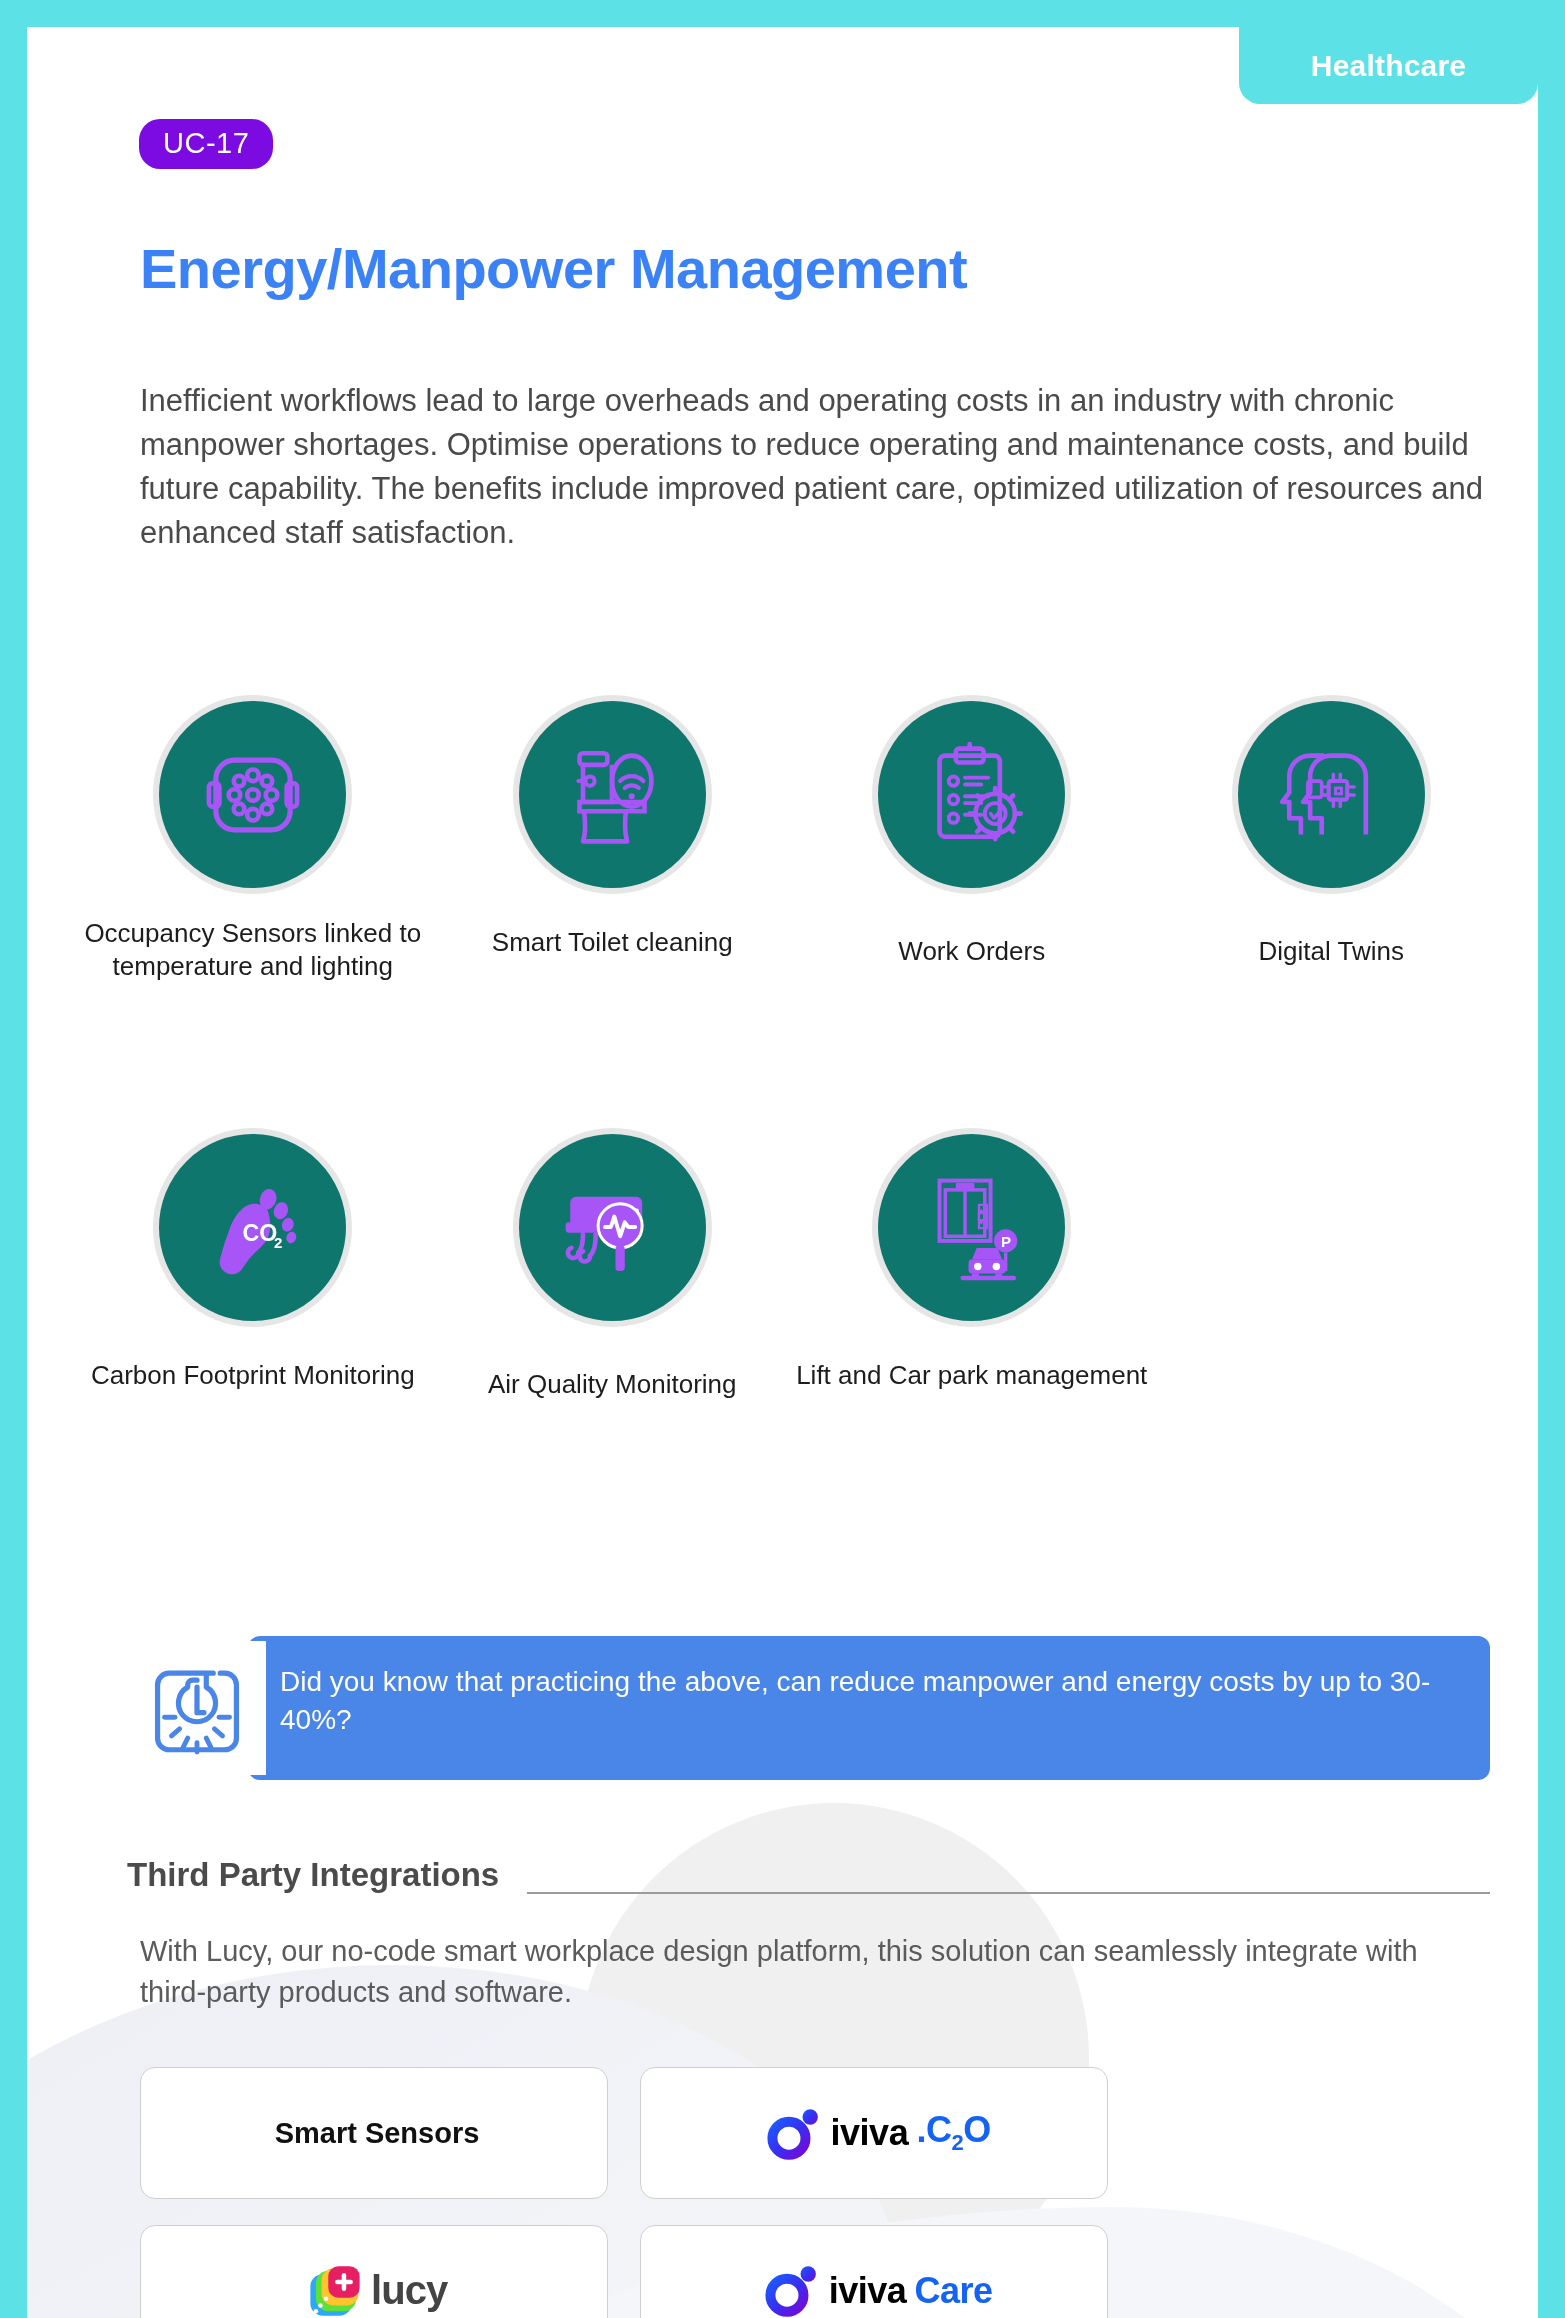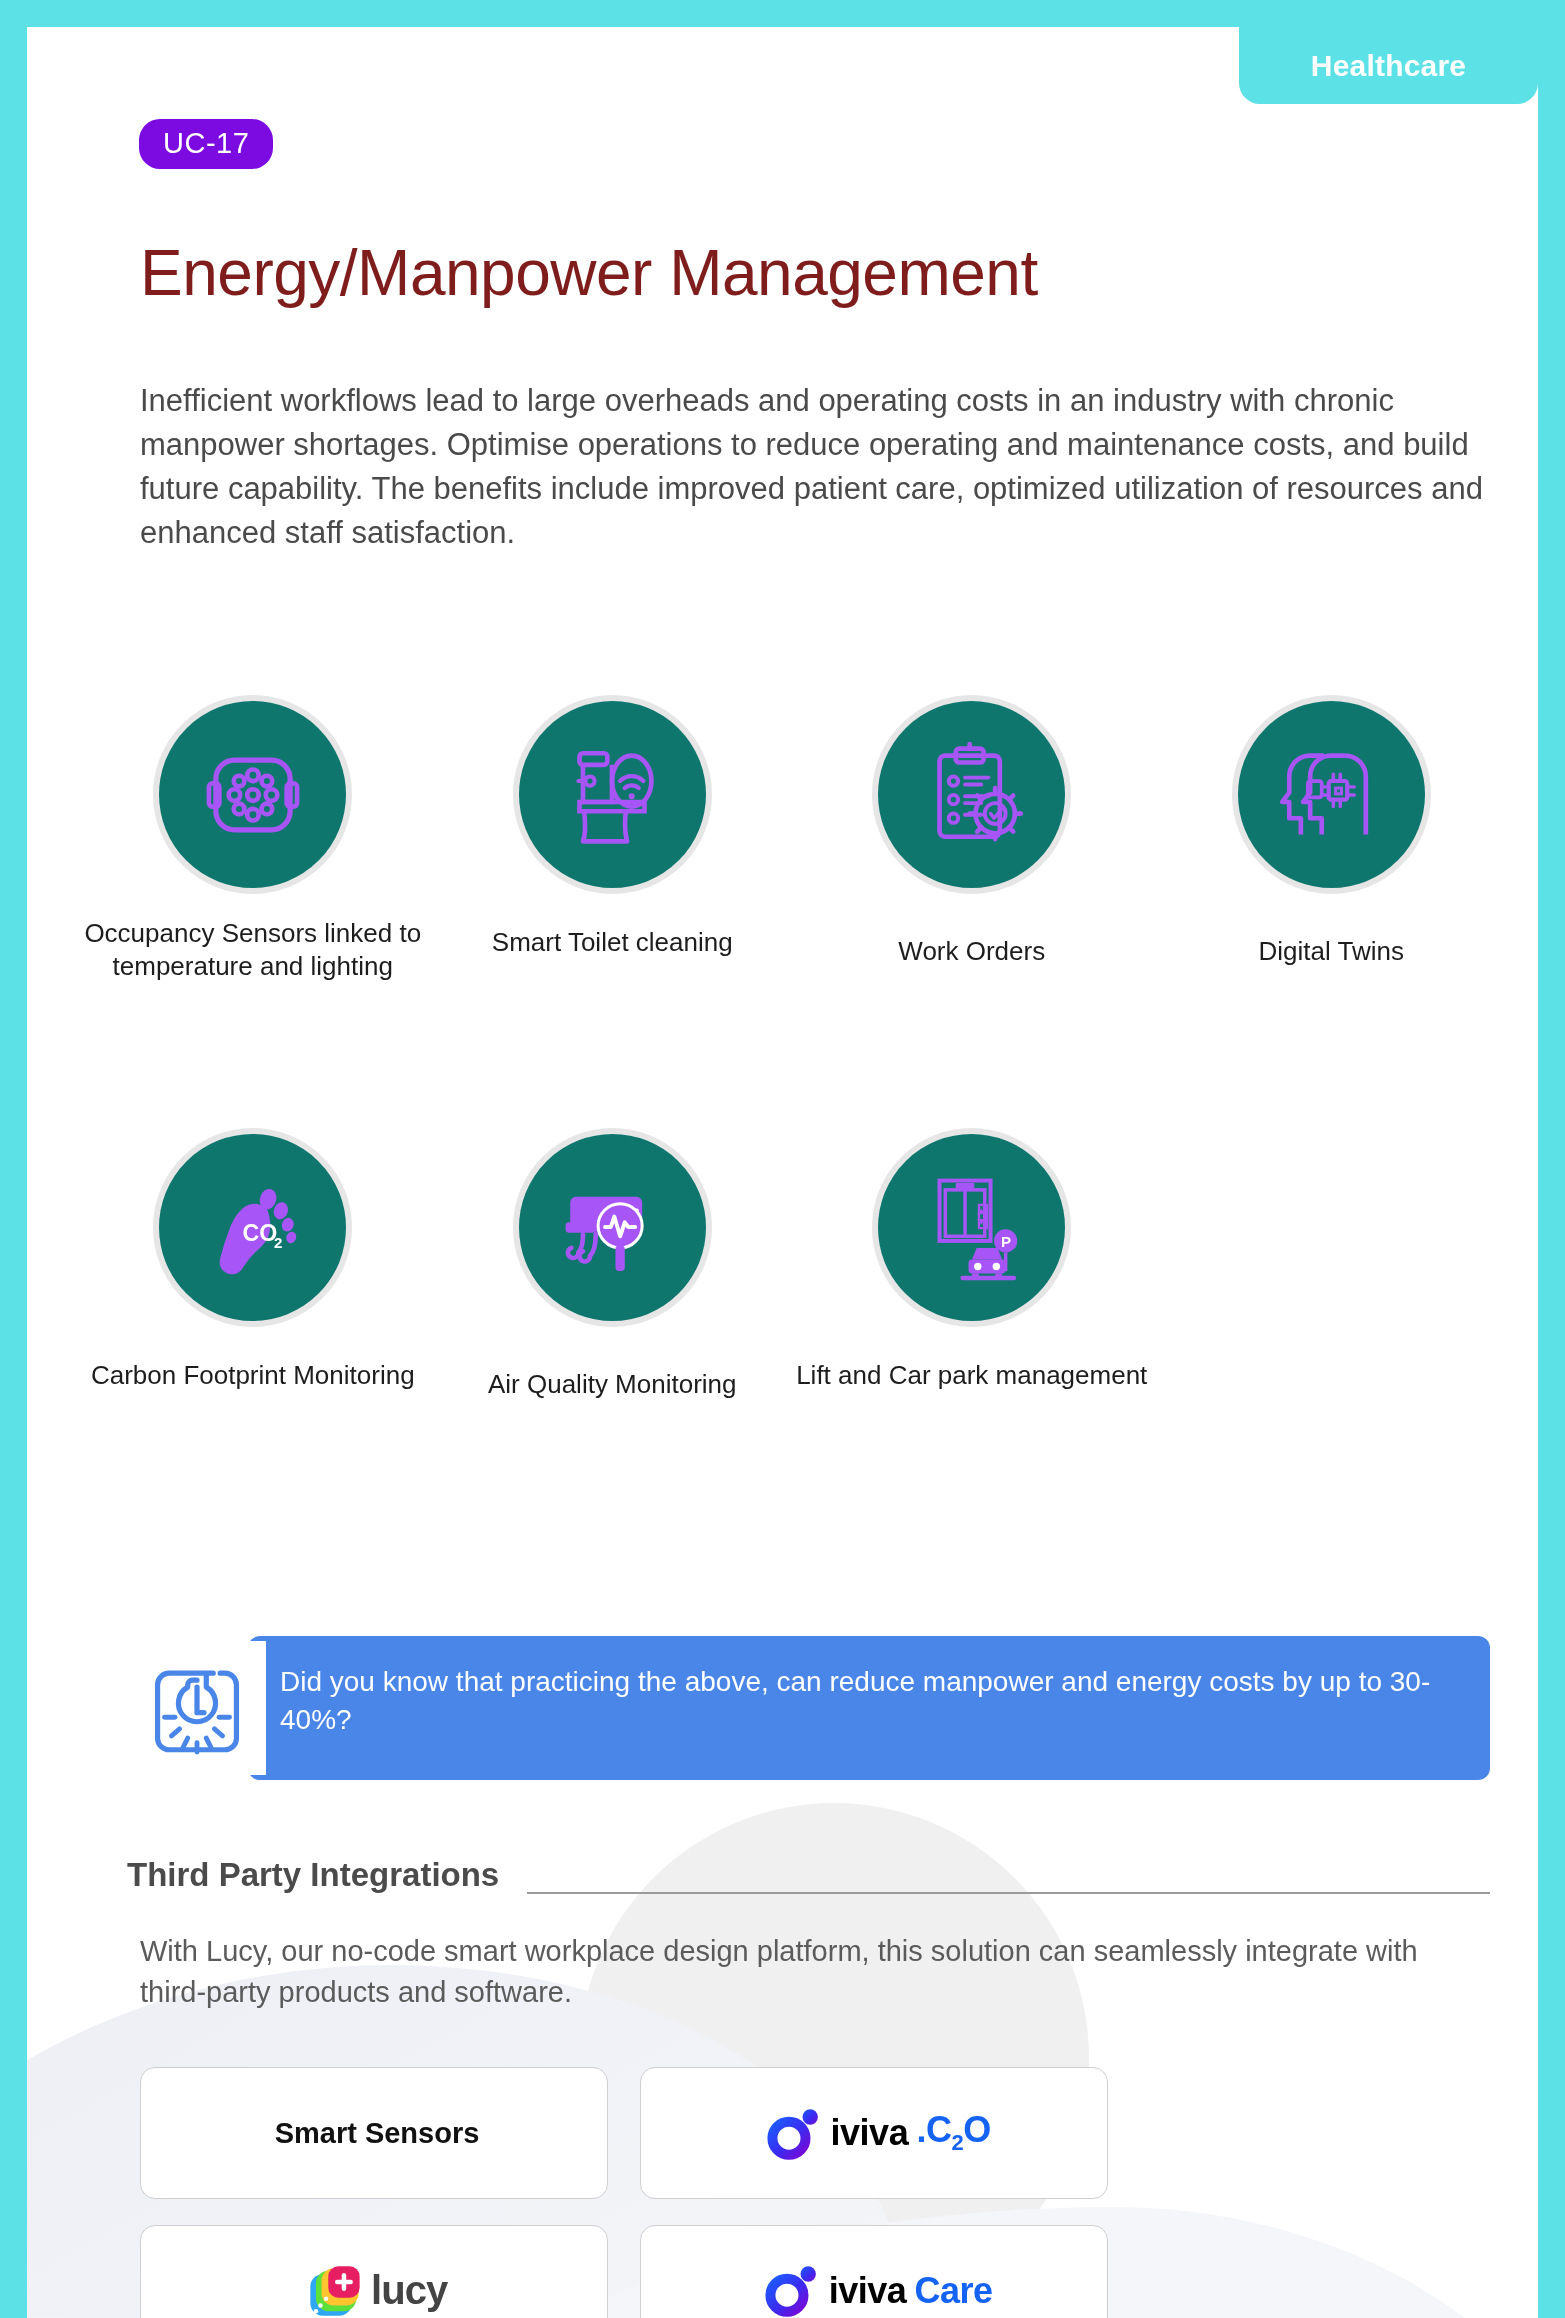--- a/index.html
+++ b/index.html
@@ -85,23 +85,23 @@
     font-weight: 500;
     letter-spacing: 0.5px;
     z-index: 5;
   }
 
   
   #page-title {
     position: absolute;
     left: 113px;
     top: 209px;
-    font-size: 64px;
-    font-weight: 400;
-    color: #7f1d1d;
+    font-size: 56px;
+    font-weight: 700;
+    color: #3b82f6;
     letter-spacing: -0.5px;
     white-space: nowrap;
   }
 
   
   #intro {
     position: absolute;
     left: 113px;
     top: 352px;
     width: 1345px;

